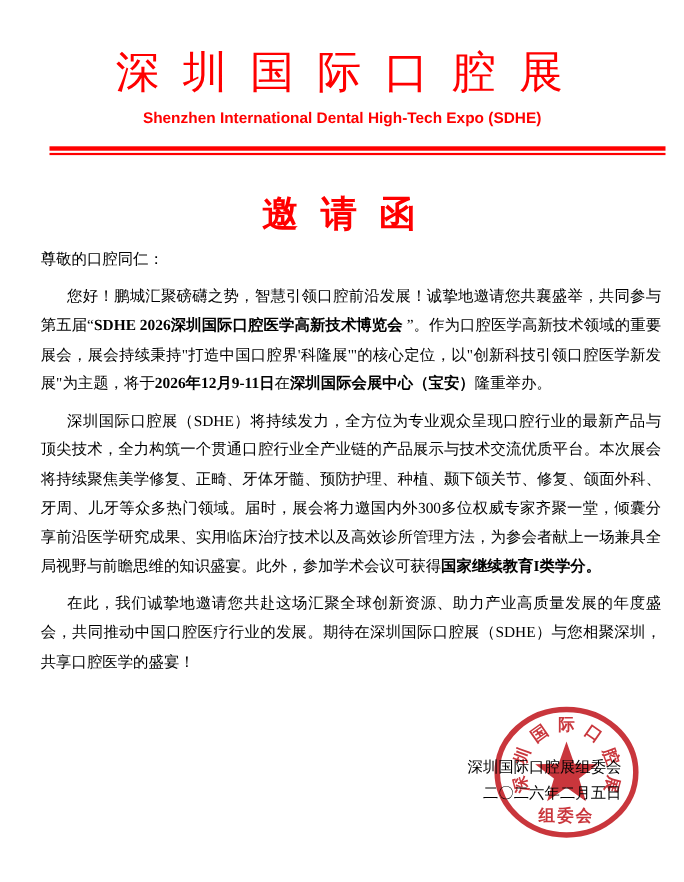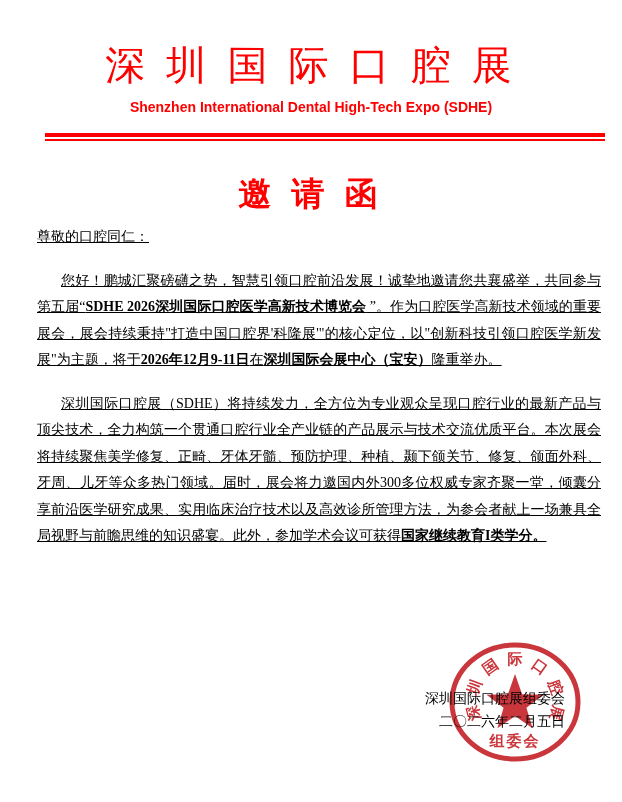--- a/index.html
+++ b/index.html
@@ -43,24 +43,23 @@
     font-size:33px;
     letter-spacing:6px;
     color:#ff0000;
     white-space:nowrap;
   }
   .body-text{
     position:absolute;top:224px;left:37px;right:21px;
     font-size:14px;
     line-height:26.5px;
     text-align:justify;
-    text-decoration:underline;
   }
   .body-text p{margin:0;}
-  .body-text p.para{margin-top:17px;text-indent:24px;}
+  .body-text p.para{margin-top:7px;text-indent:24px;}
   .seg-bold{font-weight:bold;}
   .signature{
     position:absolute;top:687px;right:57px;
     text-align:right;
     font-size:14px;
     line-height:23px;
     white-space:nowrap;
   }
   .seal{
     position:absolute;left:448px;top:641px;
@@ -84,20 +83,21 @@
 
   <div class="invite-heading">邀 请 函</div>
 
   <div class="body-text">
     <p>尊敬的口腔同仁：</p>
 
     <p class="para"><span>您好！鹏城汇聚磅礴之势，智慧引领口腔前沿发展！诚挚地邀请您共襄盛举，共同参与第五届“</span><span class="seg-bold">SDHE 2026深圳国际口腔医学高新技术博览会</span><span> ”。作为口腔医学高新技术领域的重要展会，展会持续秉持"打造中国口腔界'科隆展'"的核心定位，以"创新科技引领口腔医学新发展"为主题，将于</span><span class="seg-bold">2026年12月9-11日</span><span>在</span><span class="seg-bold">深圳国际会展中心（宝安）</span><span>隆重举办。</span></p>
 
     <p class="para"><span>深圳国际口腔展（SDHE）将持续发力，全方位为专业观众呈现口腔行业的最新产品与顶尖技术，全力构筑一个贯通口腔行业全产业链的产品展示与技术交流优质平台。本次展会将持续聚焦美学修复、正畸、牙体牙髓、预防护理、种植、颞下颌关节、修复、颌面外科、牙周、儿牙等众多热门领域。届时，展会将力邀国内外300多位权威专家齐聚一堂，倾囊分享前沿医学研究成果、实用临床治疗技术以及高效诊所管理方法，为参会者献上一场兼具全局视野与前瞻思维的知识盛宴。此外，参加学术会议可获得</span><span class="seg-bold">国家继续教育I类学分。</span></p>
 
+    <p class="para"><span>在此，我们诚挚地邀请您共赴这场汇聚全球创新资源、助力产业高质量发展的年度盛会，共同推动中国口腔医疗行业的发展。期待在深圳国际口腔展（SDHE）与您相聚深圳，共享口腔医学的盛宴！</span></p>
   </div>
 
   <div class="signature">
     <div>深圳国际口腔展组委会</div>
     <div>二〇二六年二月五日</div>
   </div>
 
   <svg class="seal" viewBox="0 0 134 122" xmlns="http://www.w3.org/2000/svg">
     <ellipse cx="67" cy="61" rx="63" ry="57" fill="none" stroke="#c5242b" stroke-width="5"></ellipse>
     <polygon fill="#c5242b" points="62,33 69.1,53.3 90.5,53.7 73.4,66.7 79.6,87.3 62,75 44.4,87.3 50.6,66.7 33.5,53.7 54.9,53.3" transform="translate(5,0)"></polygon>

